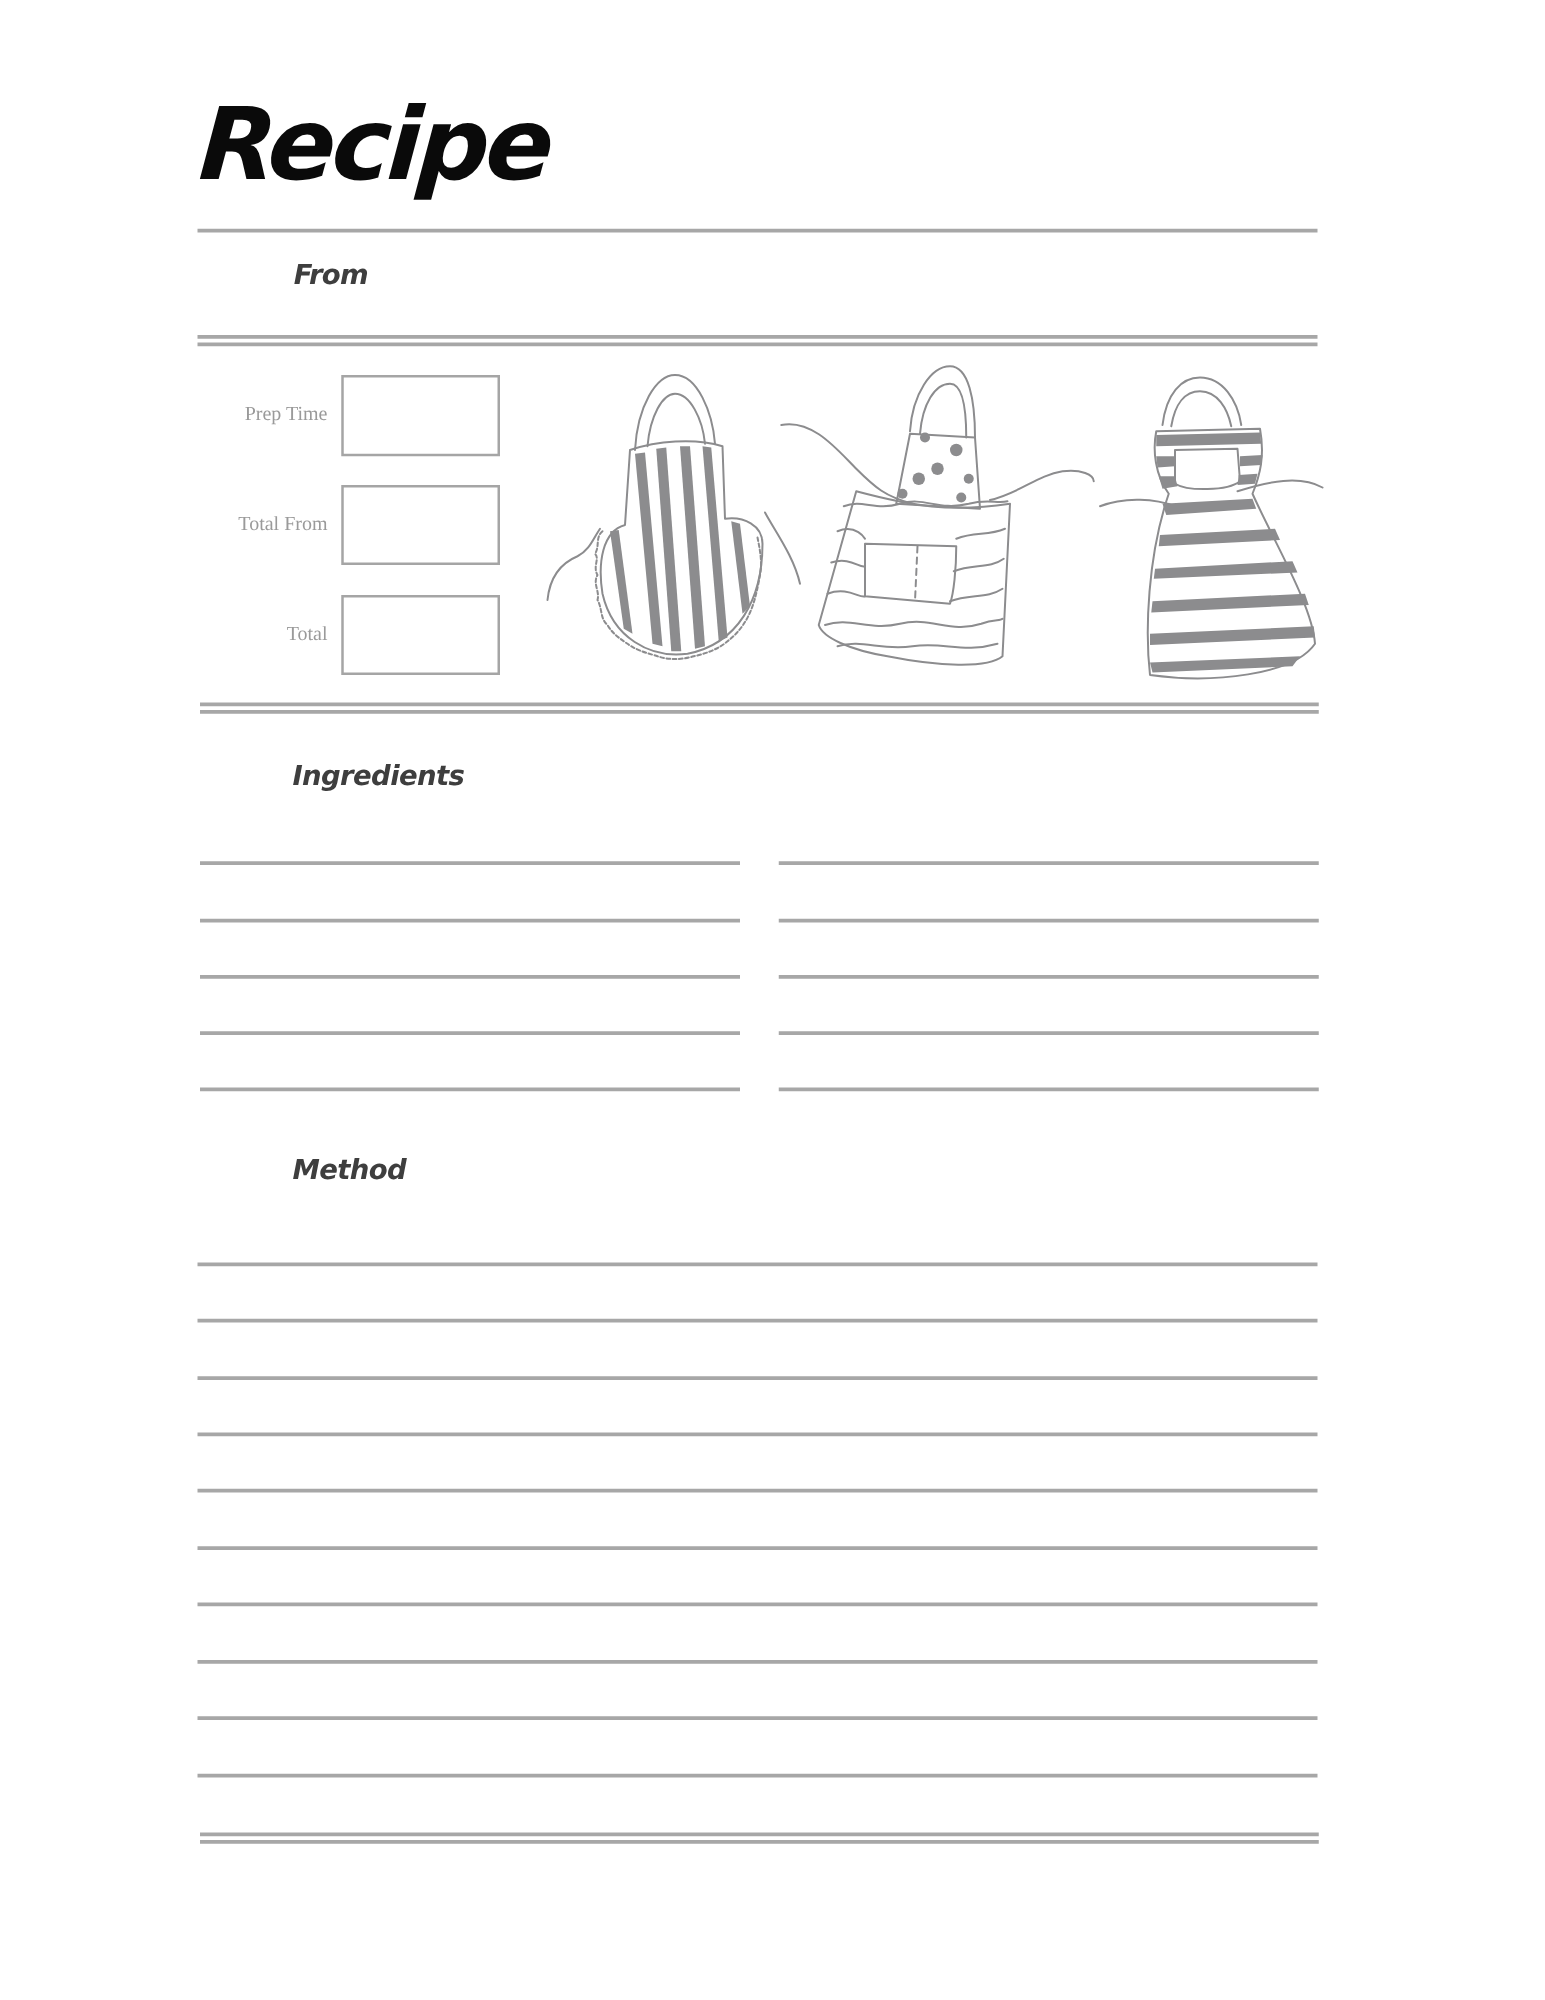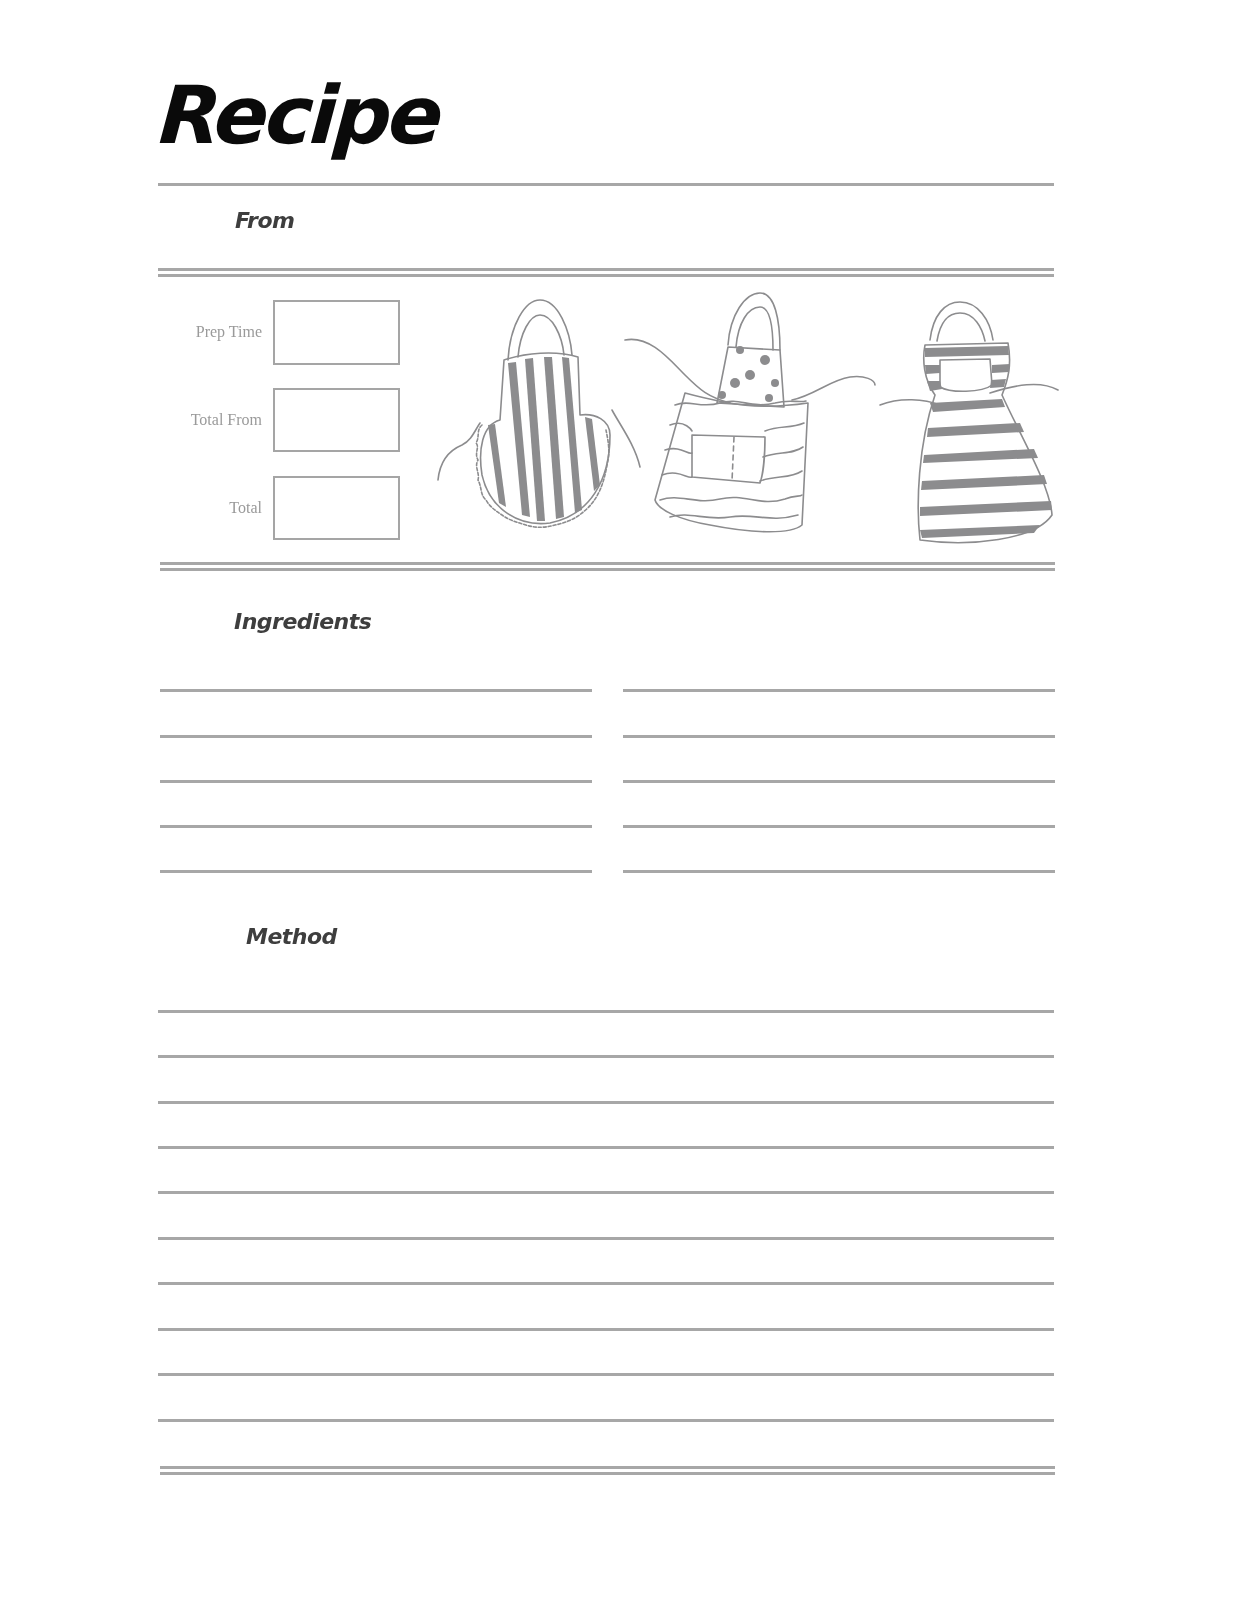--- a/index.html
+++ b/index.html
@@ -131,21 +131,21 @@
   <div class="abs rule" style="left:160px; top:870px; width:432px;"></div>
 </div>
 <div>
   <div class="abs rule" style="left:623px; top:689px; width:432px;"></div>
   <div class="abs rule" style="left:623px; top:735px; width:432px;"></div>
   <div class="abs rule" style="left:623px; top:780px; width:432px;"></div>
   <div class="abs rule" style="left:623px; top:825px; width:432px;"></div>
   <div class="abs rule" style="left:623px; top:870px; width:432px;"></div>
 </div>
 
-<div class="abs heading" style="left:234px; top:926px;margin-left:12px;">Method</div>
+<div class="abs heading" style="left:234px; top:926px;">Method</div>
 
 <div>
   <div class="abs rule" style="left:158px; top:1010px; width:896px;"></div>
   <div class="abs rule" style="left:158px; top:1055px; width:896px;"></div>
   <div class="abs rule" style="left:158px; top:1101px; width:896px;"></div>
   <div class="abs rule" style="left:158px; top:1146px; width:896px;"></div>
   <div class="abs rule" style="left:158px; top:1191px; width:896px;"></div>
   <div class="abs rule" style="left:158px; top:1237px; width:896px;"></div>
   <div class="abs rule" style="left:158px; top:1282px; width:896px;"></div>
   <div class="abs rule" style="left:158px; top:1328px; width:896px;"></div>

